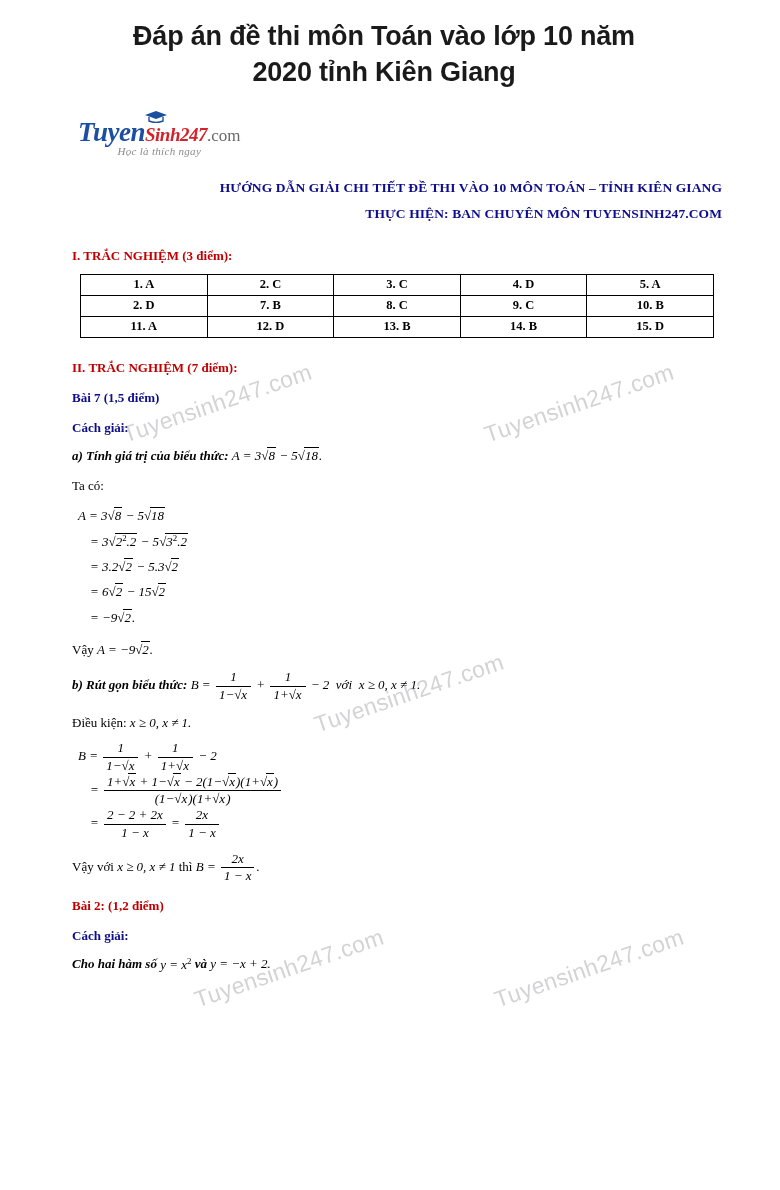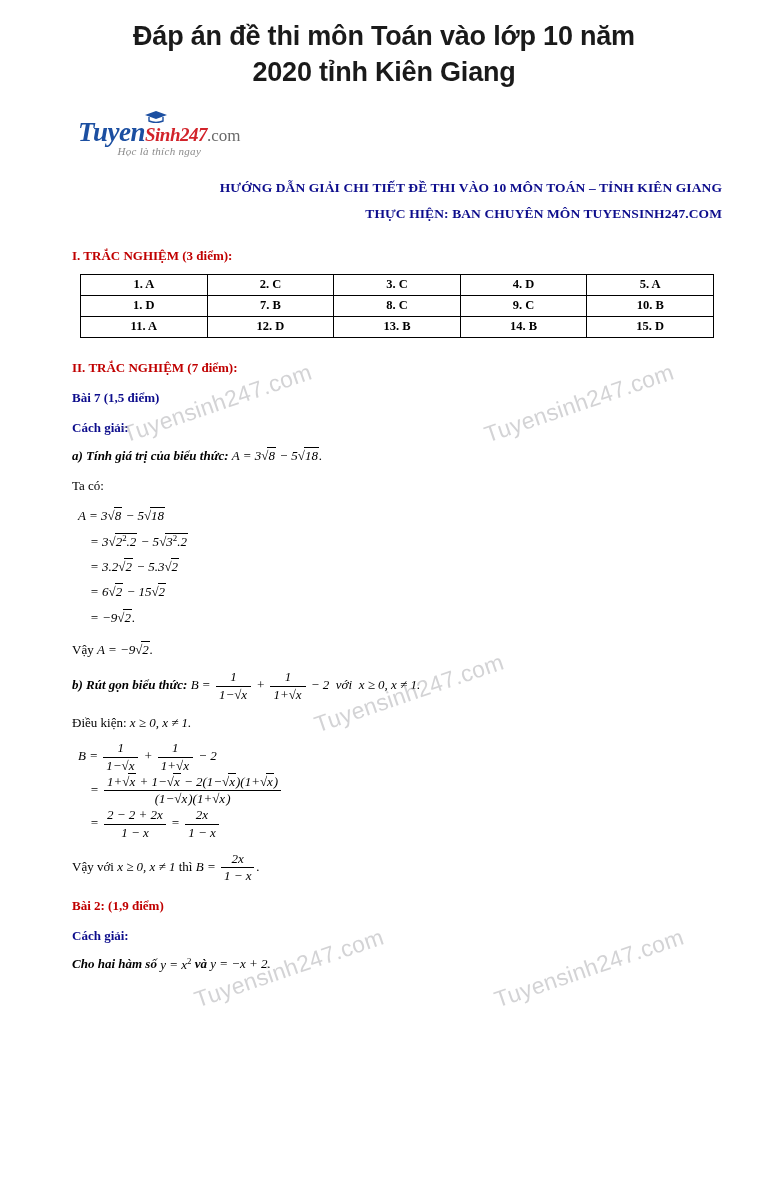--- a/index.html
+++ b/index.html
@@ -229,21 +229,21 @@
   <table class="ans-table">
     <tbody>
         <tr>
       <td>1. A</td>
       <td>2. C</td>
       <td>3. C</td>
       <td>4. D</td>
       <td>5. A</td>
     </tr>
     <tr>
-      <td>1. D</td>
+      <td>2. D</td>
       <td>7. B</td>
       <td>8. C</td>
       <td>9. C</td>
       <td>10. B</td>
     </tr>
     <tr>
       <td>11. A</td>
       <td>12. D</td>
       <td>13. B</td>
       <td>14. B</td>
@@ -313,21 +313,21 @@
       =
       <span class="frac"><span class="num">2x</span><span class="den">1 − x</span></span>
     </div>
   </div>
 
   <div class="para">
     Vậy với <span class="math">x ≥ 0, x ≠ 1</span> thì
     <span class="math">B = <span class="frac"><span class="num">2x</span><span class="den">1 − x</span></span>.</span>
   </div>
 
-  <div class="red-bold">Bài 2: (1,9 điểm)</div>
+  <div class="red-bold">Bài 2: (1,2 điểm)</div>
   <div class="blue-bold">Cách giải:</div>
   <div class="para">
     <span class="ital">Cho hai hàm số</span>
     <span class="math"> y = x<sup class="exp">2</sup> </span>
     <span class="ital">và</span>
     <span class="math"> y = −x + 2.</span>
   </div>
 
 </div>
 

